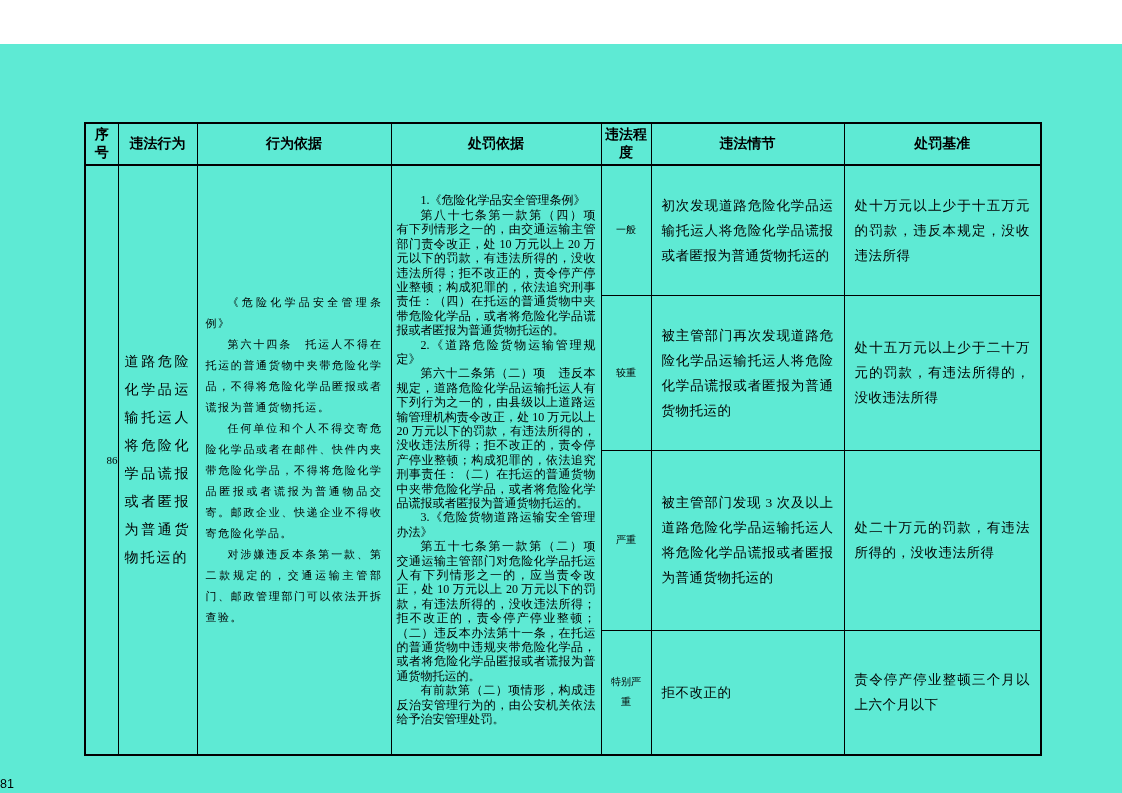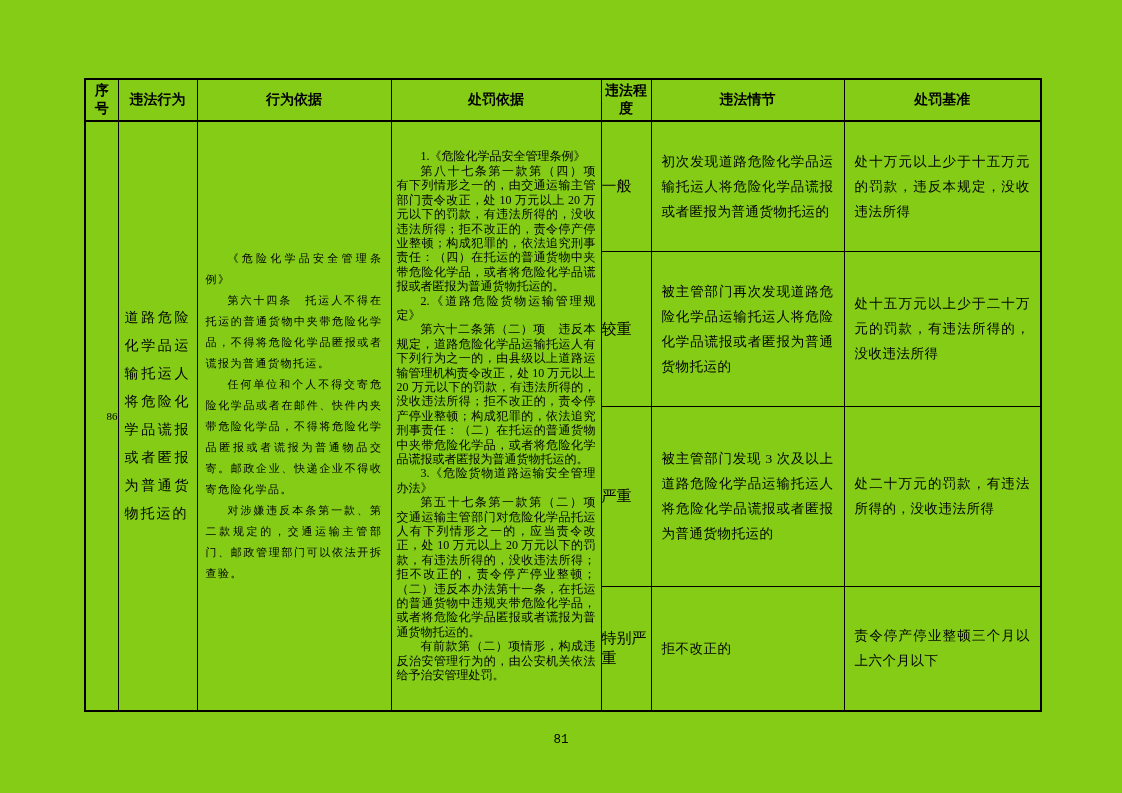--- a/index.html
+++ b/index.html
@@ -4,21 +4,21 @@
 <style>
   * { box-sizing: border-box; margin: 0; padding: 0; }
   html, body { background: #ffffff; }
   body {
     width: 1122px; height: 793px;
     position: relative;
     font-family: "Liberation Serif", "DejaVu Serif", serif;
     color: #000;
     overflow: hidden;
   }
-  .page { position: absolute; inset: 0; background: #84cc16; }
+  .page { position: absolute; inset: 0; background: #5eead4; margin-top: 44px; }
 
   table.penalty-table {
     position: absolute;
     left: 84px; top: 78px;
     width: 956px;
     border-collapse: collapse;
     table-layout: fixed;
     border: 2px solid #000;
   }
   col.c-seq      { width: 33px; }
@@ -73,39 +73,39 @@
     text-justify: inter-ideograph;
   }
   td.bbasis-cell p { letter-spacing: 1.5px; }
   td.pbasis-cell {
     font-size: 12px;
     line-height: 14.4px;
     padding: 11px 5px;
     vertical-align: middle;
   }
   td.degree-cell {
-    text-align: left;
-    font-size: 15px;
+    text-align: center;
+    font-size: 10px;
     line-height: 20px;
-    padding: 2px 0;
+    padding: 2px 8px;
   }
   td.circ-cell, td.std-cell {
     font-size: 13.5px;
     line-height: 25px;
     text-align: justify;
     text-justify: inter-ideograph;
     letter-spacing: 0.5px;
     padding: 4px 10px;
   }
   .page-footer {
     position: absolute;
     left: 0; right: 0;
     top: 733px;
-    text-align: center;
-    font-family: Liberation Mono, monospace;
+    text-align: left;
+    font-family: Liberation Sans, sans-serif;
     font-size: 12.5px;
   }
 </style>
 </head>
 <body>
 
 <div class="page">
 
   <table class="penalty-table">
     <colgroup>

